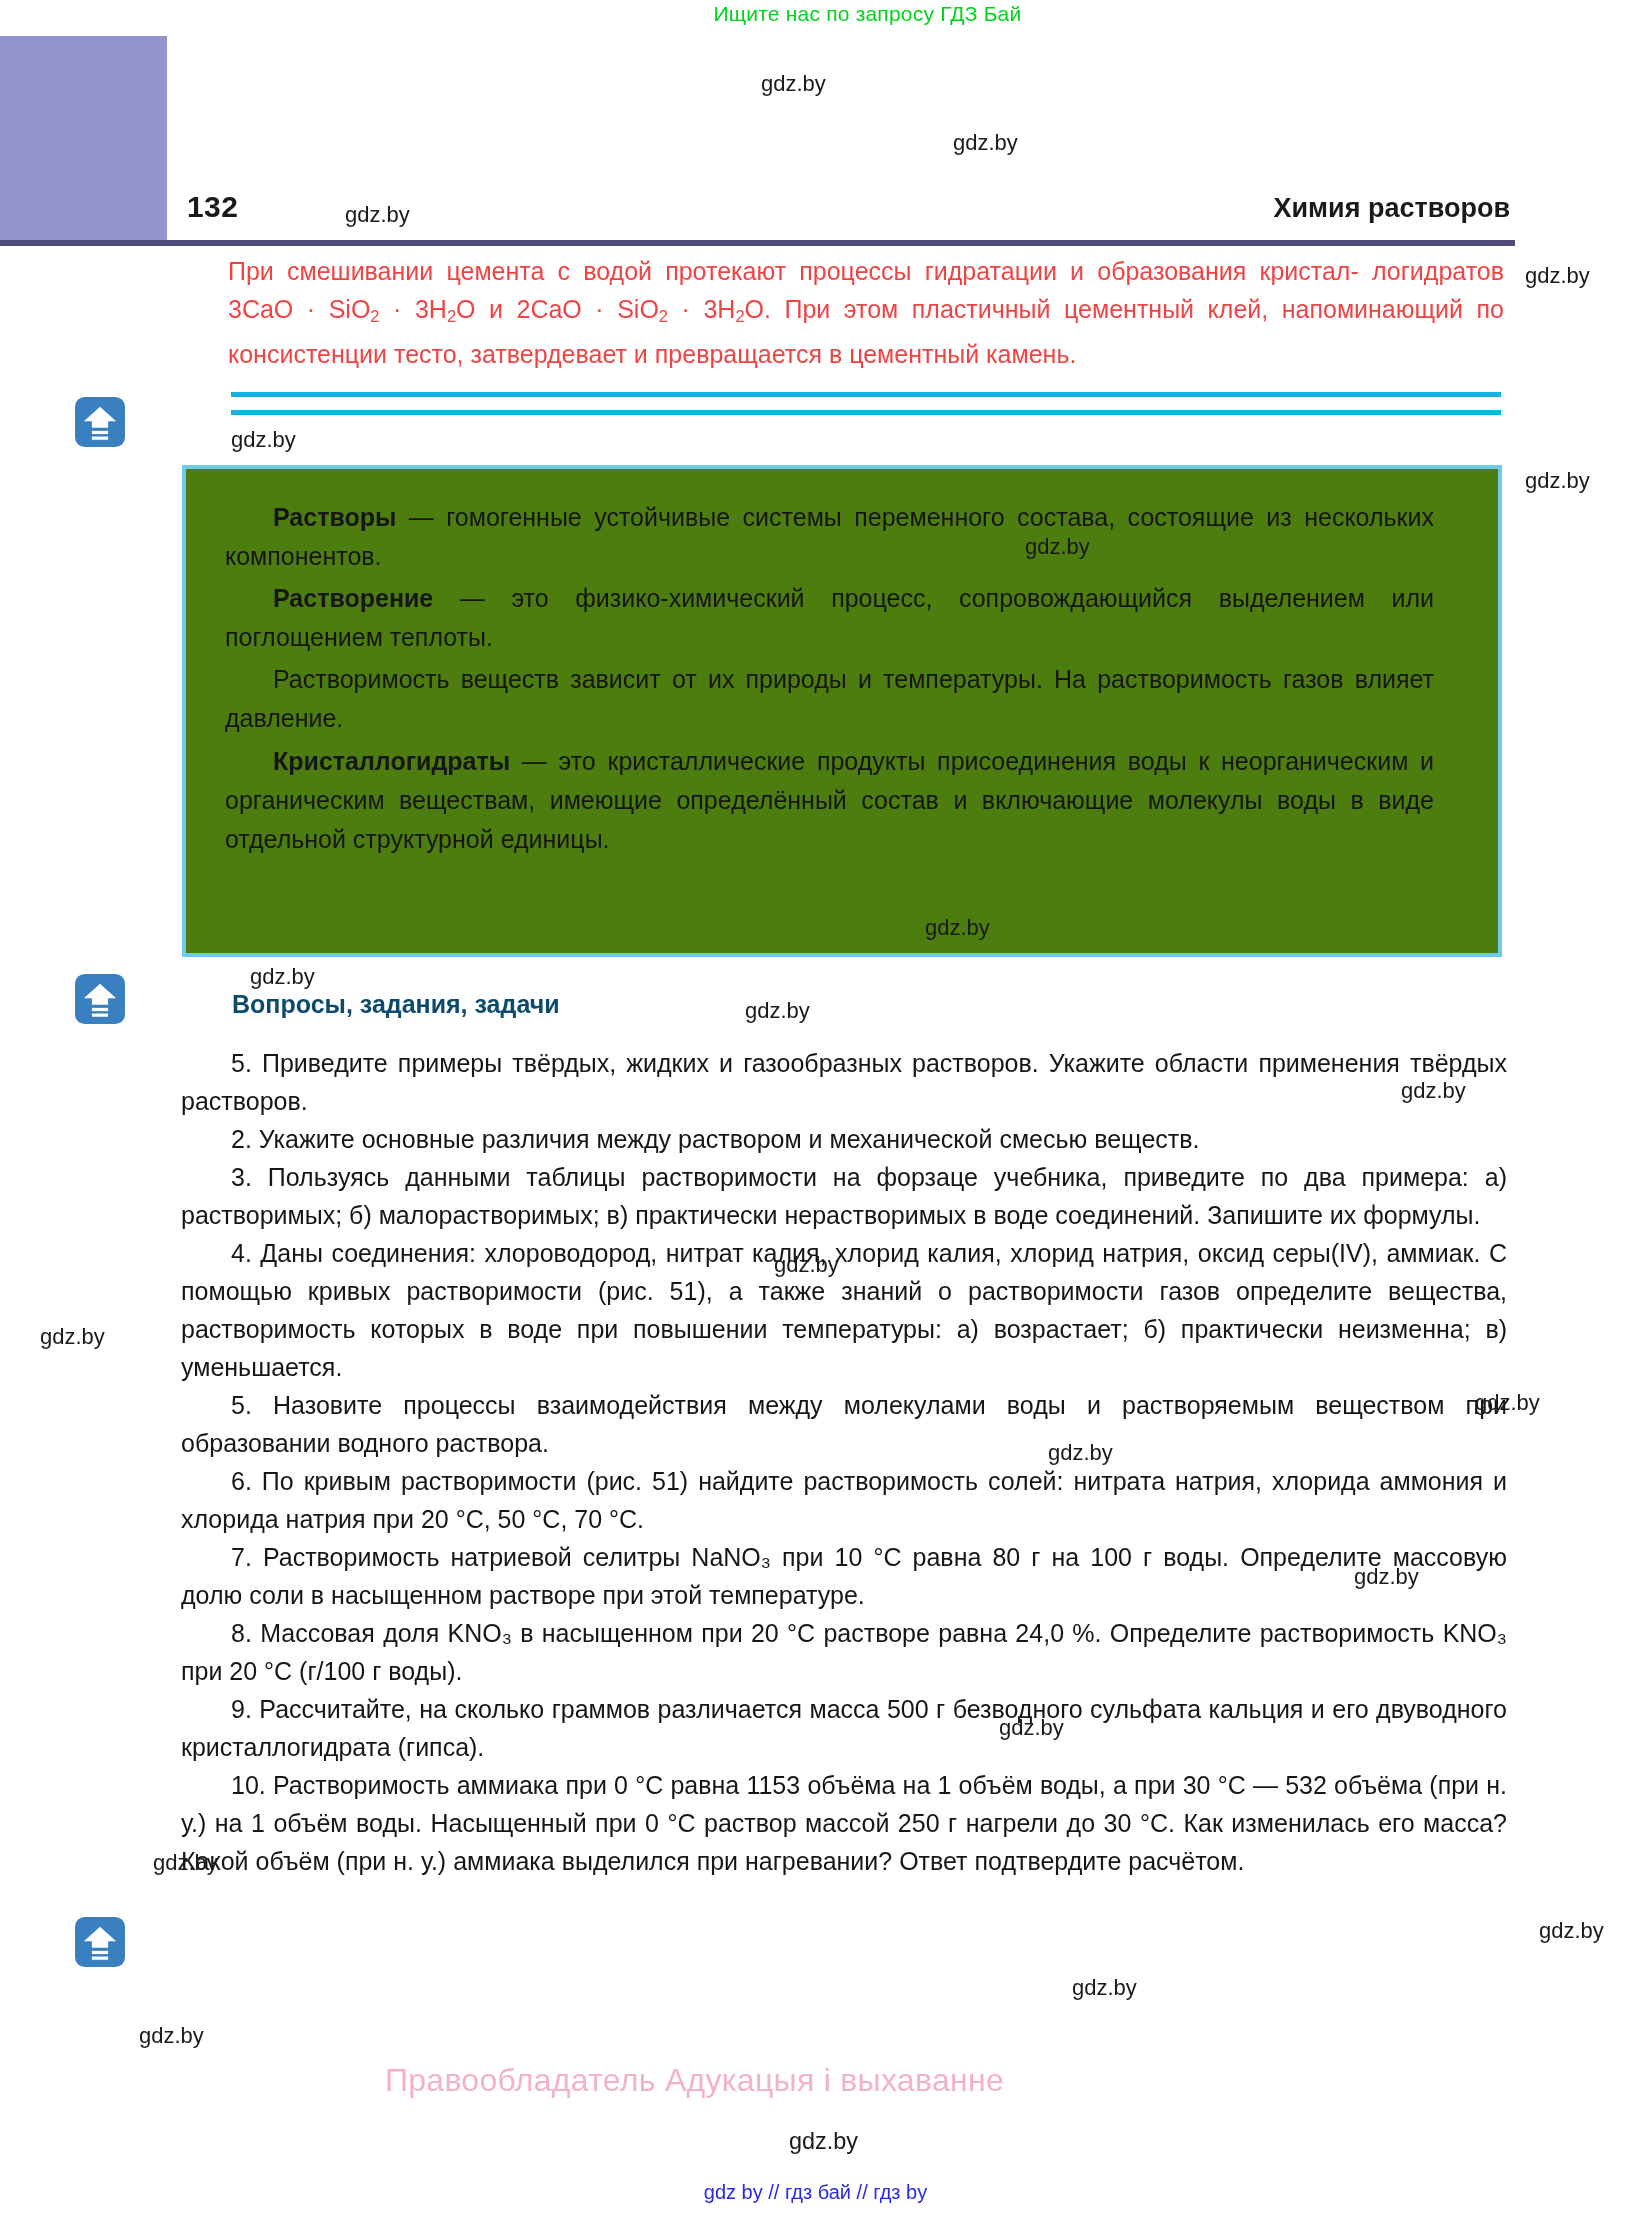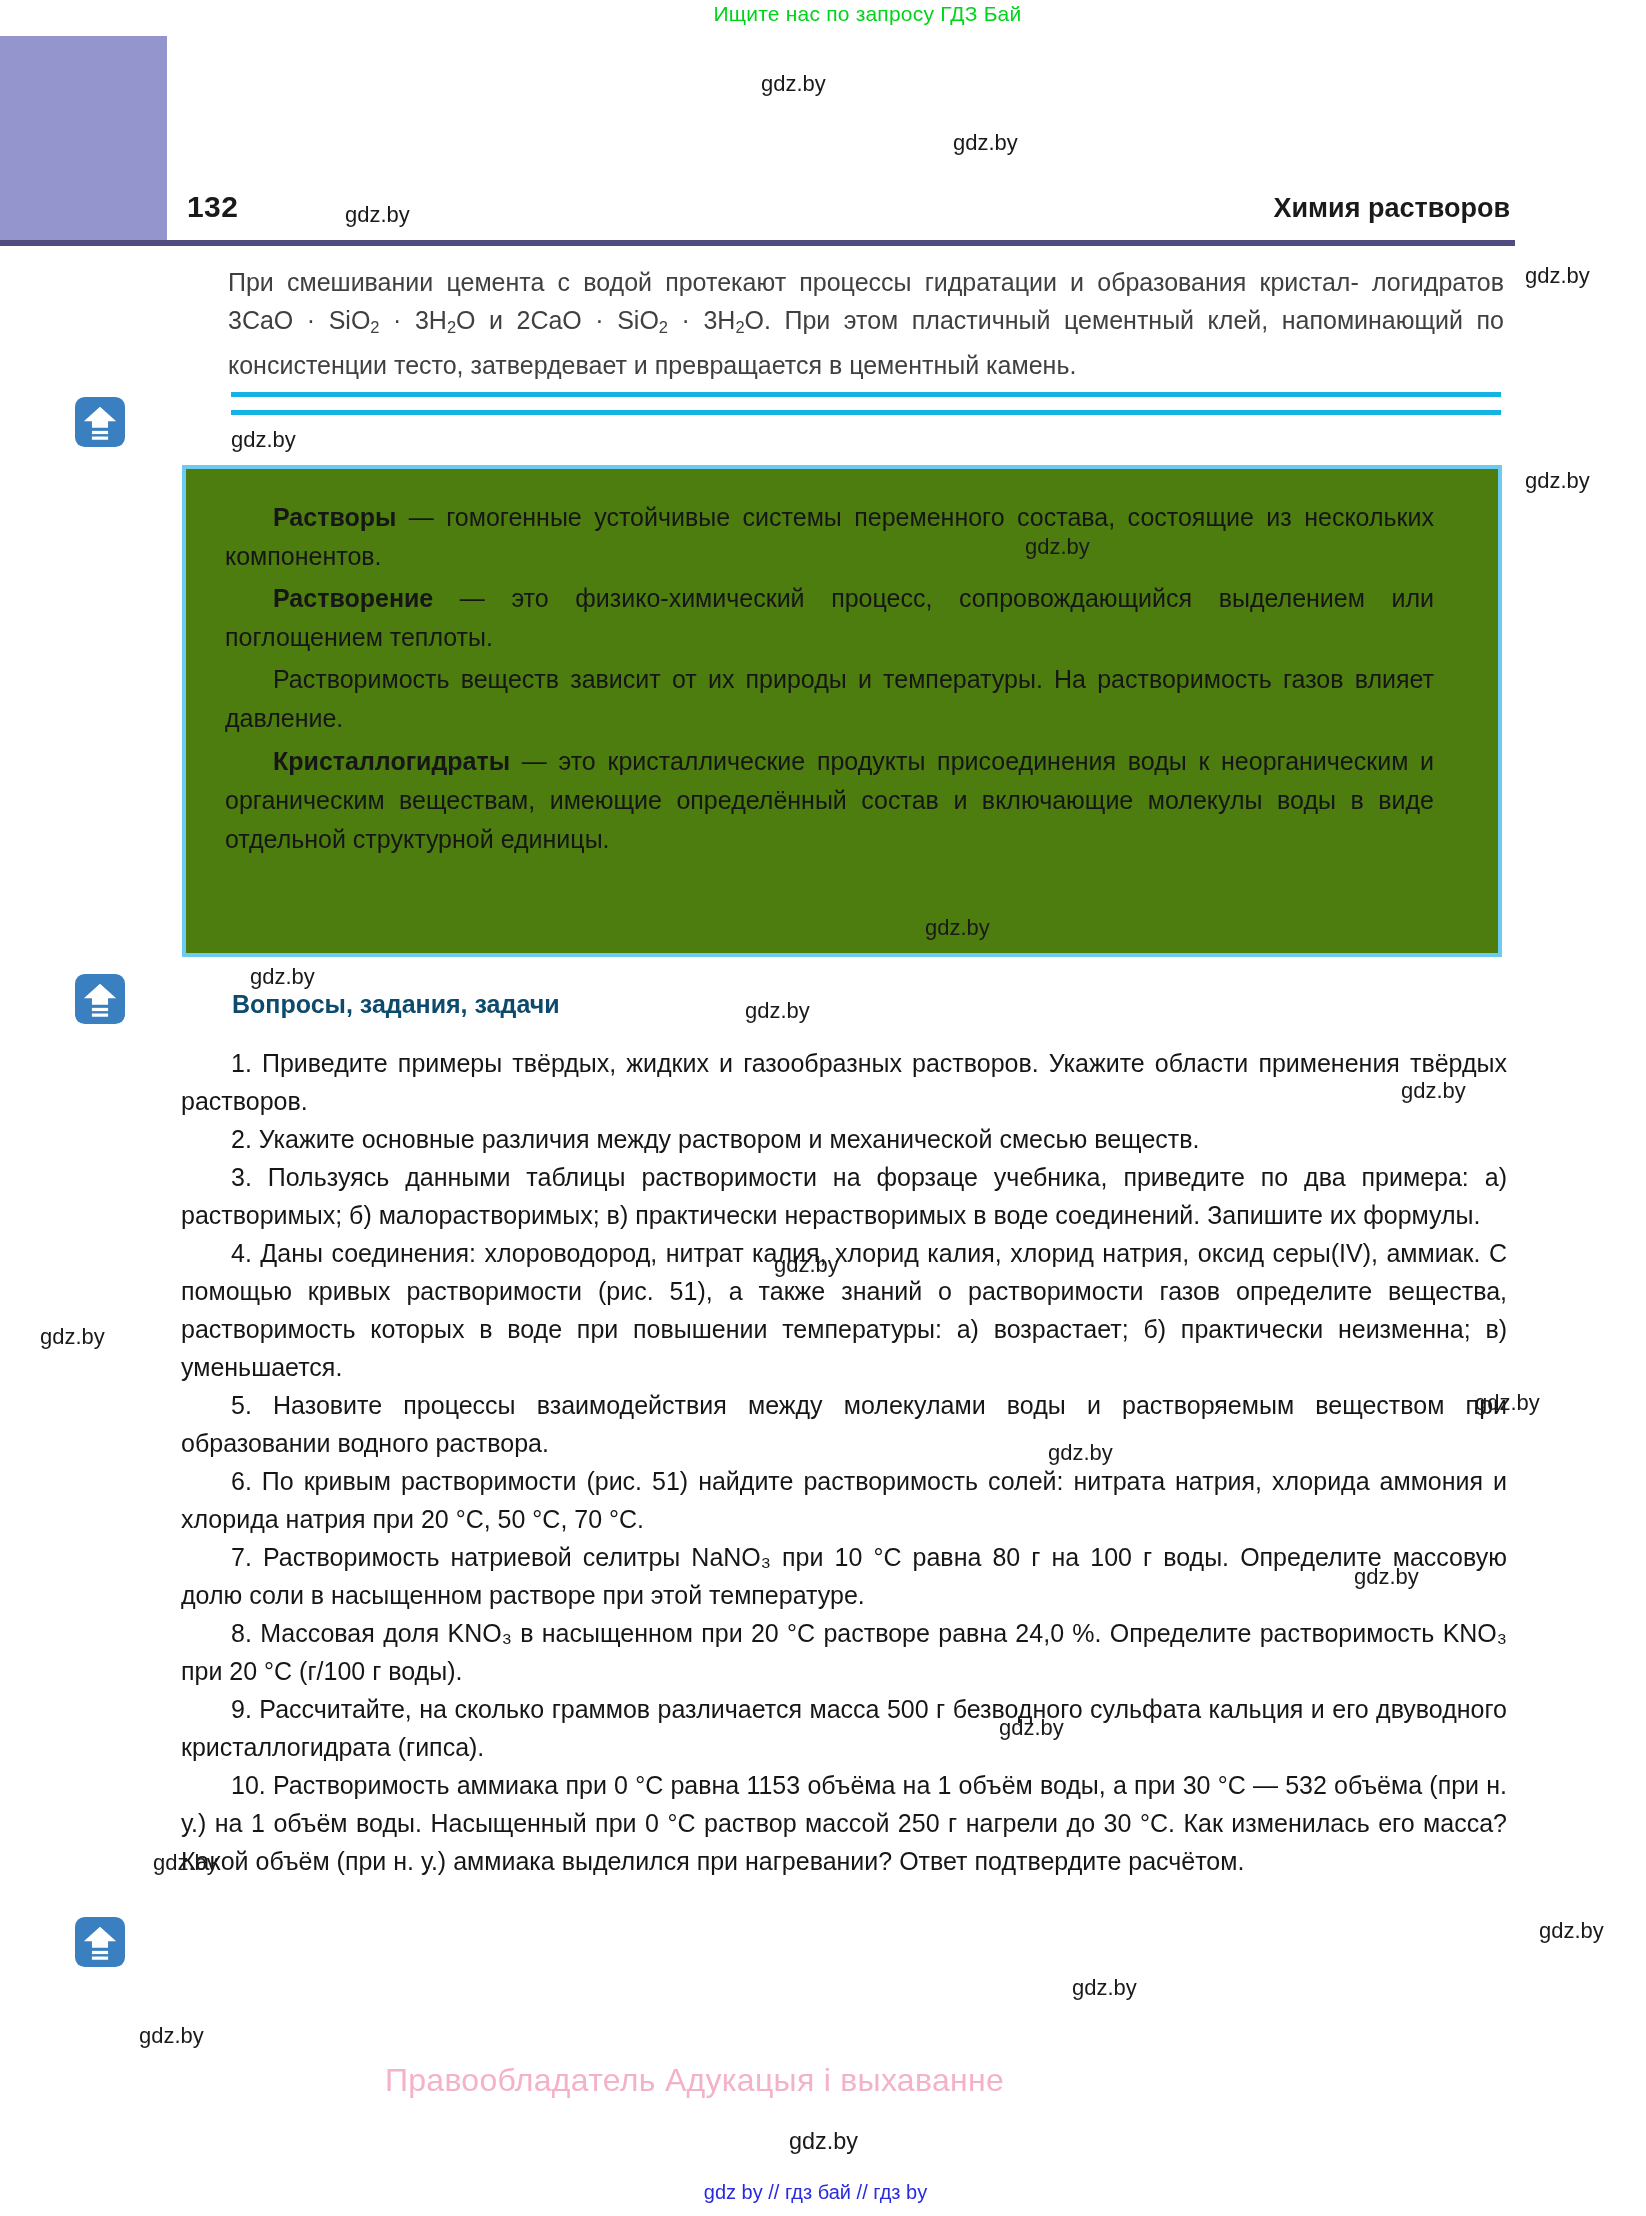--- a/index.html
+++ b/index.html
@@ -71,26 +71,26 @@
     font-weight: bold;
     color: #1a1a1a;
     white-space: nowrap;
     text-align: right;
   }
 
   
   .intro-para {
     position: absolute;
     left: 228px;
-    top: 263px;
+    top: 252px;
     width: 1276px;
     font-size: 25px;
     line-height: 38px;
     text-align: justify;
-    color: #404040;
+    color: #ef4444;
   }
 
   .rule-cyan-1 {
     position: absolute;
     left: 231px;
     top: 392px;
     width: 1270px;
     height: 4.8px;
     background: #14b3e3;
   }
@@ -229,21 +229,21 @@
     <div class="def-inner">
       <p><b>Растворы</b><span> — </span><span>гомогенные устойчивые системы переменного состава, состоящие из нескольких компонентов.</span></p>
       <p><b>Растворение</b><span> — </span><span>это физико-химический процесс, сопровождающийся выделением или поглощением теплоты.</span></p>
       <p><b></b><span></span><span>Растворимость веществ зависит от их природы и температуры. На растворимость газов влияет давление.</span></p>
       <p><b>Кристаллогидраты</b><span> — </span><span>это кристаллические продукты присоединения воды к неорганическим и органическим веществам, имеющие определённый состав и включающие молекулы воды в виде отдельной структурной единицы.</span></p>
     </div>
   </div>
 
   <div class="questions-heading">Вопросы, задания, задачи</div>
   <div class="questions-list">
-    <p>1. Приведите примеры твёрдых, жидких и газообразных растворов. Укажите области применения твёрдых растворов.</p>
+    <p>5. Приведите примеры твёрдых, жидких и газообразных растворов. Укажите области применения твёрдых растворов.</p>
     <p>2. Укажите основные различия между раствором и механической смесью веществ.</p>
     <p>3. Пользуясь данными таблицы растворимости на форзаце учебника, приведите по два примера: а) растворимых; б) малорастворимых; в) практически нерастворимых в воде соединений. Запишите их формулы.</p>
     <p>4. Даны соединения: хлороводород, нитрат калия, хлорид калия, хлорид натрия, оксид серы(IV), аммиак. С помощью кривых растворимости (рис. 51), а также знаний о растворимости газов определите вещества, растворимость которых в воде при повышении температуры: а) возрастает; б) практически неизменна; в) уменьшается.</p>
     <p>5. Назовите процессы взаимодействия между молекулами воды и растворяемым веществом при образовании водного раствора.</p>
     <p>6. По кривым растворимости (рис. 51) найдите растворимость солей: нитрата натрия, хлорида аммония и хлорида натрия при 20 °C, 50 °C, 70 °C.</p>
     <p>7. Растворимость натриевой селитры NaNO₃ при 10 °C равна 80 г на 100 г воды. Определите массовую долю соли в насыщенном растворе при этой температуре.</p>
     <p>8. Массовая доля KNO₃ в насыщенном при 20 °C растворе равна 24,0 %. Определите растворимость KNO₃ при 20 °C (г/100 г воды).</p>
     <p>9. Рассчитайте, на сколько граммов различается масса 500 г безводного сульфата кальция и его двуводного кристаллогидрата (гипса).</p>
     <p>10. Растворимость аммиака при 0 °C равна 1153 объёма на 1 объём воды, а при 30 °C — 532 объёма (при н. у.) на 1 объём воды. Насыщенный при 0 °C раствор массой 250 г нагрели до 30 °C. Как изменилась его масса? Какой объём (при н. у.) аммиака выделился при нагревании? Ответ подтвердите расчётом.</p>
   </div>

